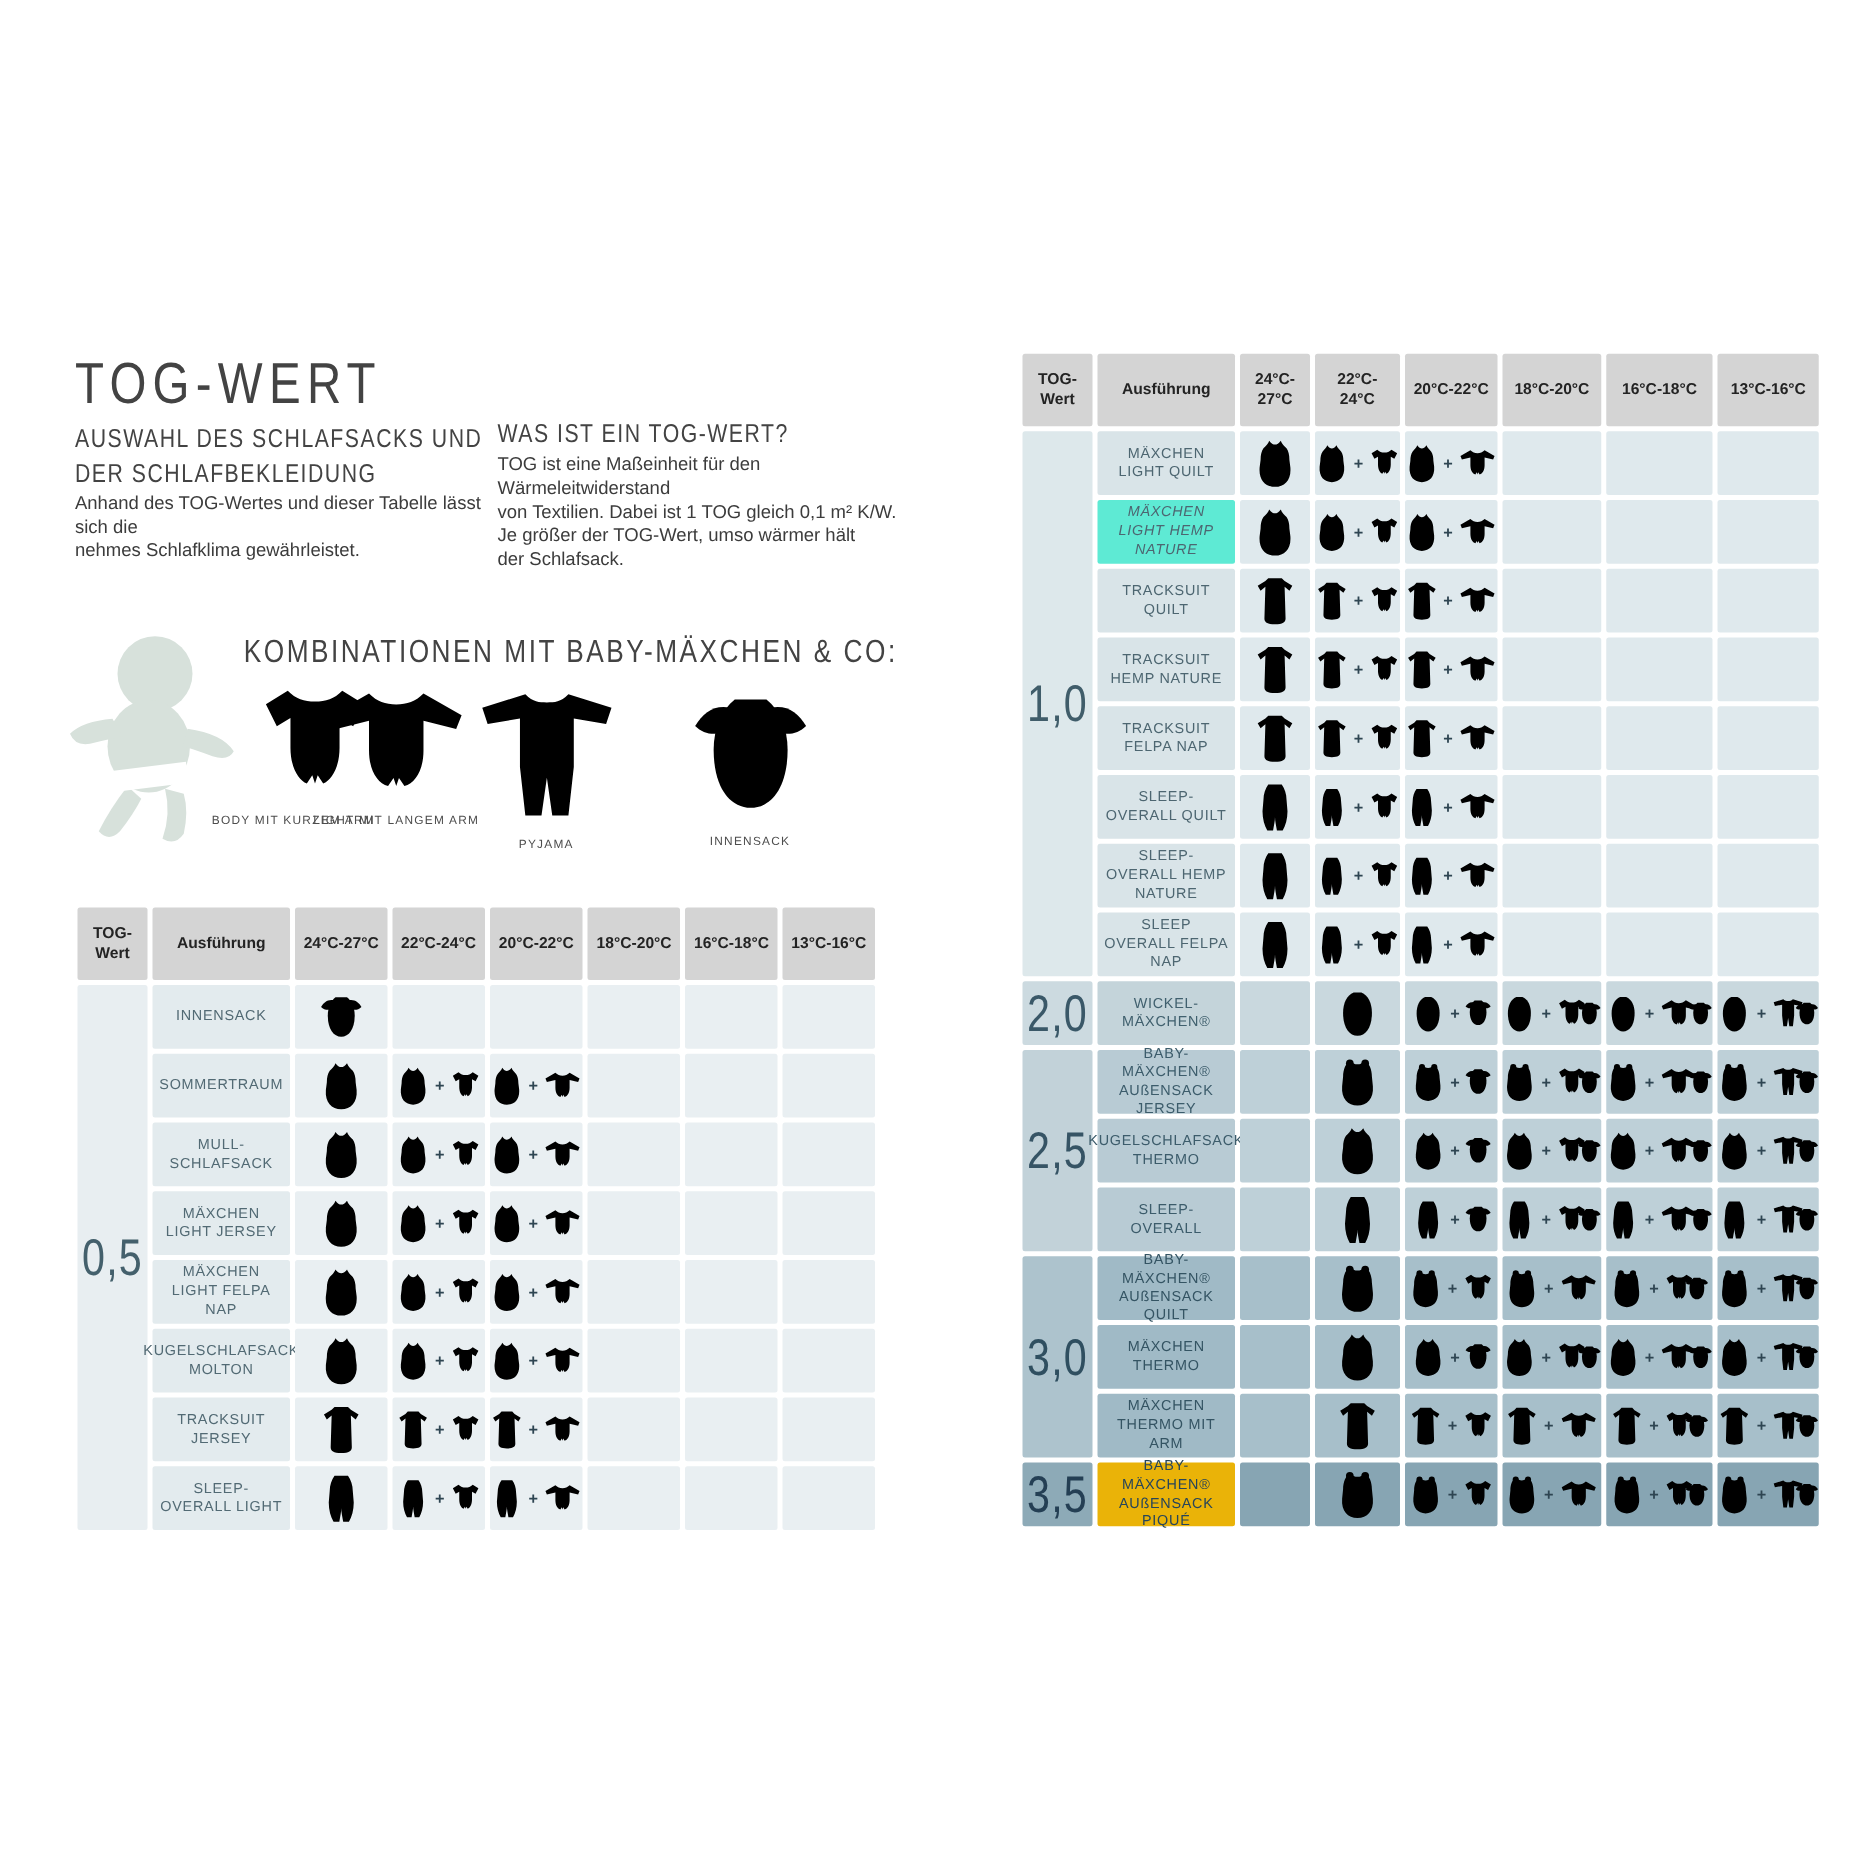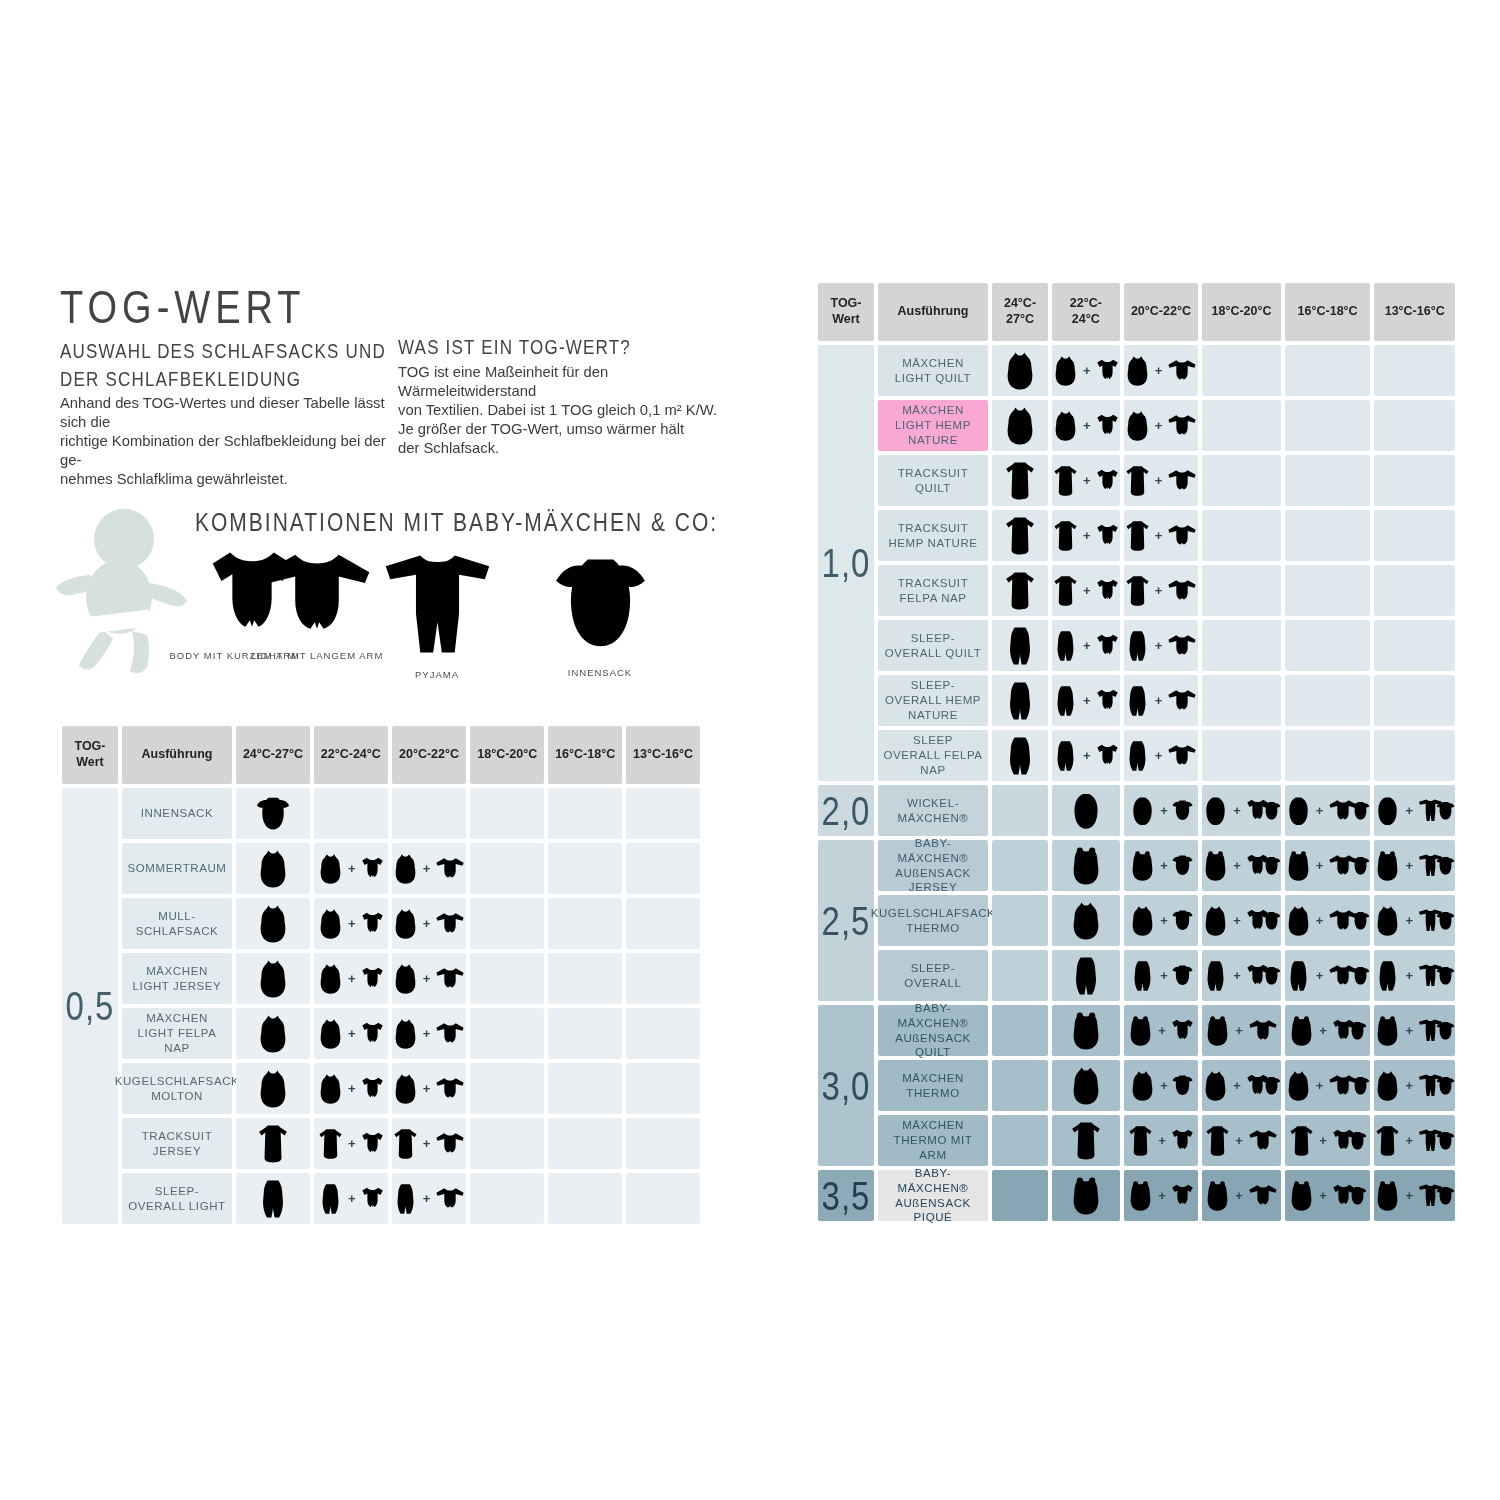--- a/index.html
+++ b/index.html
@@ -79,21 +79,20 @@
       <path class="s" d="M20,3 C23,6 25,6 28,6 C31,6 33,6 36,3 L52,8 L50,14 L38,12 L38,30 L36,48 L30,48 L28,34 L26,48 L20,48 L18,30 L18,12 L6,14 L4,8 Z"></path>
     </symbol>
   </defs>
 </svg>
 
 <h1 id="page-title" class="hand" style="margin:0;font-weight:400;">TOG-WERT</h1>
 
 <div class="intro-col" id="intro-left">
   <div class="intro-heading hand">AUSWAHL DES SCHLAFSACKS UND DER SCHLAFBEKLEIDUNG</div>
   <div class="intro-line">Anhand des TOG-Wertes und dieser Tabelle lässt sich die</div>
-  <div class="intro-line">richtige Kombination der Schlafbekleidung bei der ge-</div>
   <div class="intro-line">nehmes Schlafklima gewährleistet.</div>
 </div>
 
 <div class="intro-col" id="intro-right">
   <div class="intro-heading hand" style="margin-bottom:6px;">WAS IST EIN TOG-WERT?</div>
   <div class="intro-line">TOG ist eine Maßeinheit für den Wärmeleitwiderstand</div>
   <div class="intro-line">von Textilien. Dabei ist 1 TOG gleich 0,1 m² K/W.</div>
   <div class="intro-line">Je größer der TOG-Wert, umso wärmer hält</div>
   <div class="intro-line">der Schlafsack.</div>
 </div>
@@ -372,21 +371,21 @@
         <use href="#i-bag"></use>
       </svg>
       <span class="plus" style="color: rgb(46, 69, 82);">+</span>
       <svg class="icon outline" height="25" width="32">
         <use href="#i-body-long"></use>
       </svg>
     </div>
     <div class="icon-cell" style="background: rgb(223, 233, 237);"></div>
     <div class="icon-cell" style="background: rgb(223, 233, 237);"></div>
     <div class="icon-cell" style="background: rgb(223, 233, 237);"></div>
-    <div class="name-cell" style="background: #f9a8d4; color: rgb(77, 102, 113);">MÄXCHEN LIGHT HEMP NATURE</div>
+    <div class="name-cell" style="background: #5eead4; color: rgb(77, 102, 113); font-style: italic;">MÄXCHEN LIGHT HEMP NATURE</div>
     <div class="icon-cell" style="background: rgb(223, 233, 237);">
       <svg class="icon outline" height="40" width="34">
         <use href="#i-bag"></use>
       </svg>
     </div>
     <div class="icon-cell" style="background: rgb(223, 233, 237);">
       <svg class="icon outline" height="32" width="27">
         <use href="#i-bag"></use>
       </svg>
       <span class="plus" style="color: rgb(46, 69, 82);">+</span>
@@ -931,21 +930,21 @@
       <svg class="icon solid" height="25" width="27">
         <use href="#i-pyjama"></use>
       </svg>
       <svg class="icon solid ovl" height="22" width="19">
         <use href="#i-innensack"></use>
       </svg>
     </div>
     <div class="tog-cell" style="grid-row: span 1; background: rgb(141, 170, 183);">
       <span class="tog-num" style="color: rgb(36, 63, 84);">3,5</span>
     </div>
-    <div class="name-cell" style="background: #e5e5e5; color: rgb(39, 69, 90);">BABY-MÄXCHEN® AUßENSACK PIQUÉ</div>
+    <div class="name-cell" style="background: #eab308; color: rgb(39, 69, 90);">BABY-MÄXCHEN® AUßENSACK PIQUÉ</div>
     <div class="icon-cell" style="background: rgb(135, 165, 179);"></div>
     <div class="icon-cell" style="background: rgb(135, 165, 179);">
       <svg class="icon solid" height="40" width="34">
         <use href="#i-bag-ears"></use>
       </svg>
     </div>
     <div class="icon-cell" style="background: rgb(135, 165, 179);">
       <svg class="icon solid" height="32" width="27">
         <use href="#i-bag-ears"></use>
       </svg>

